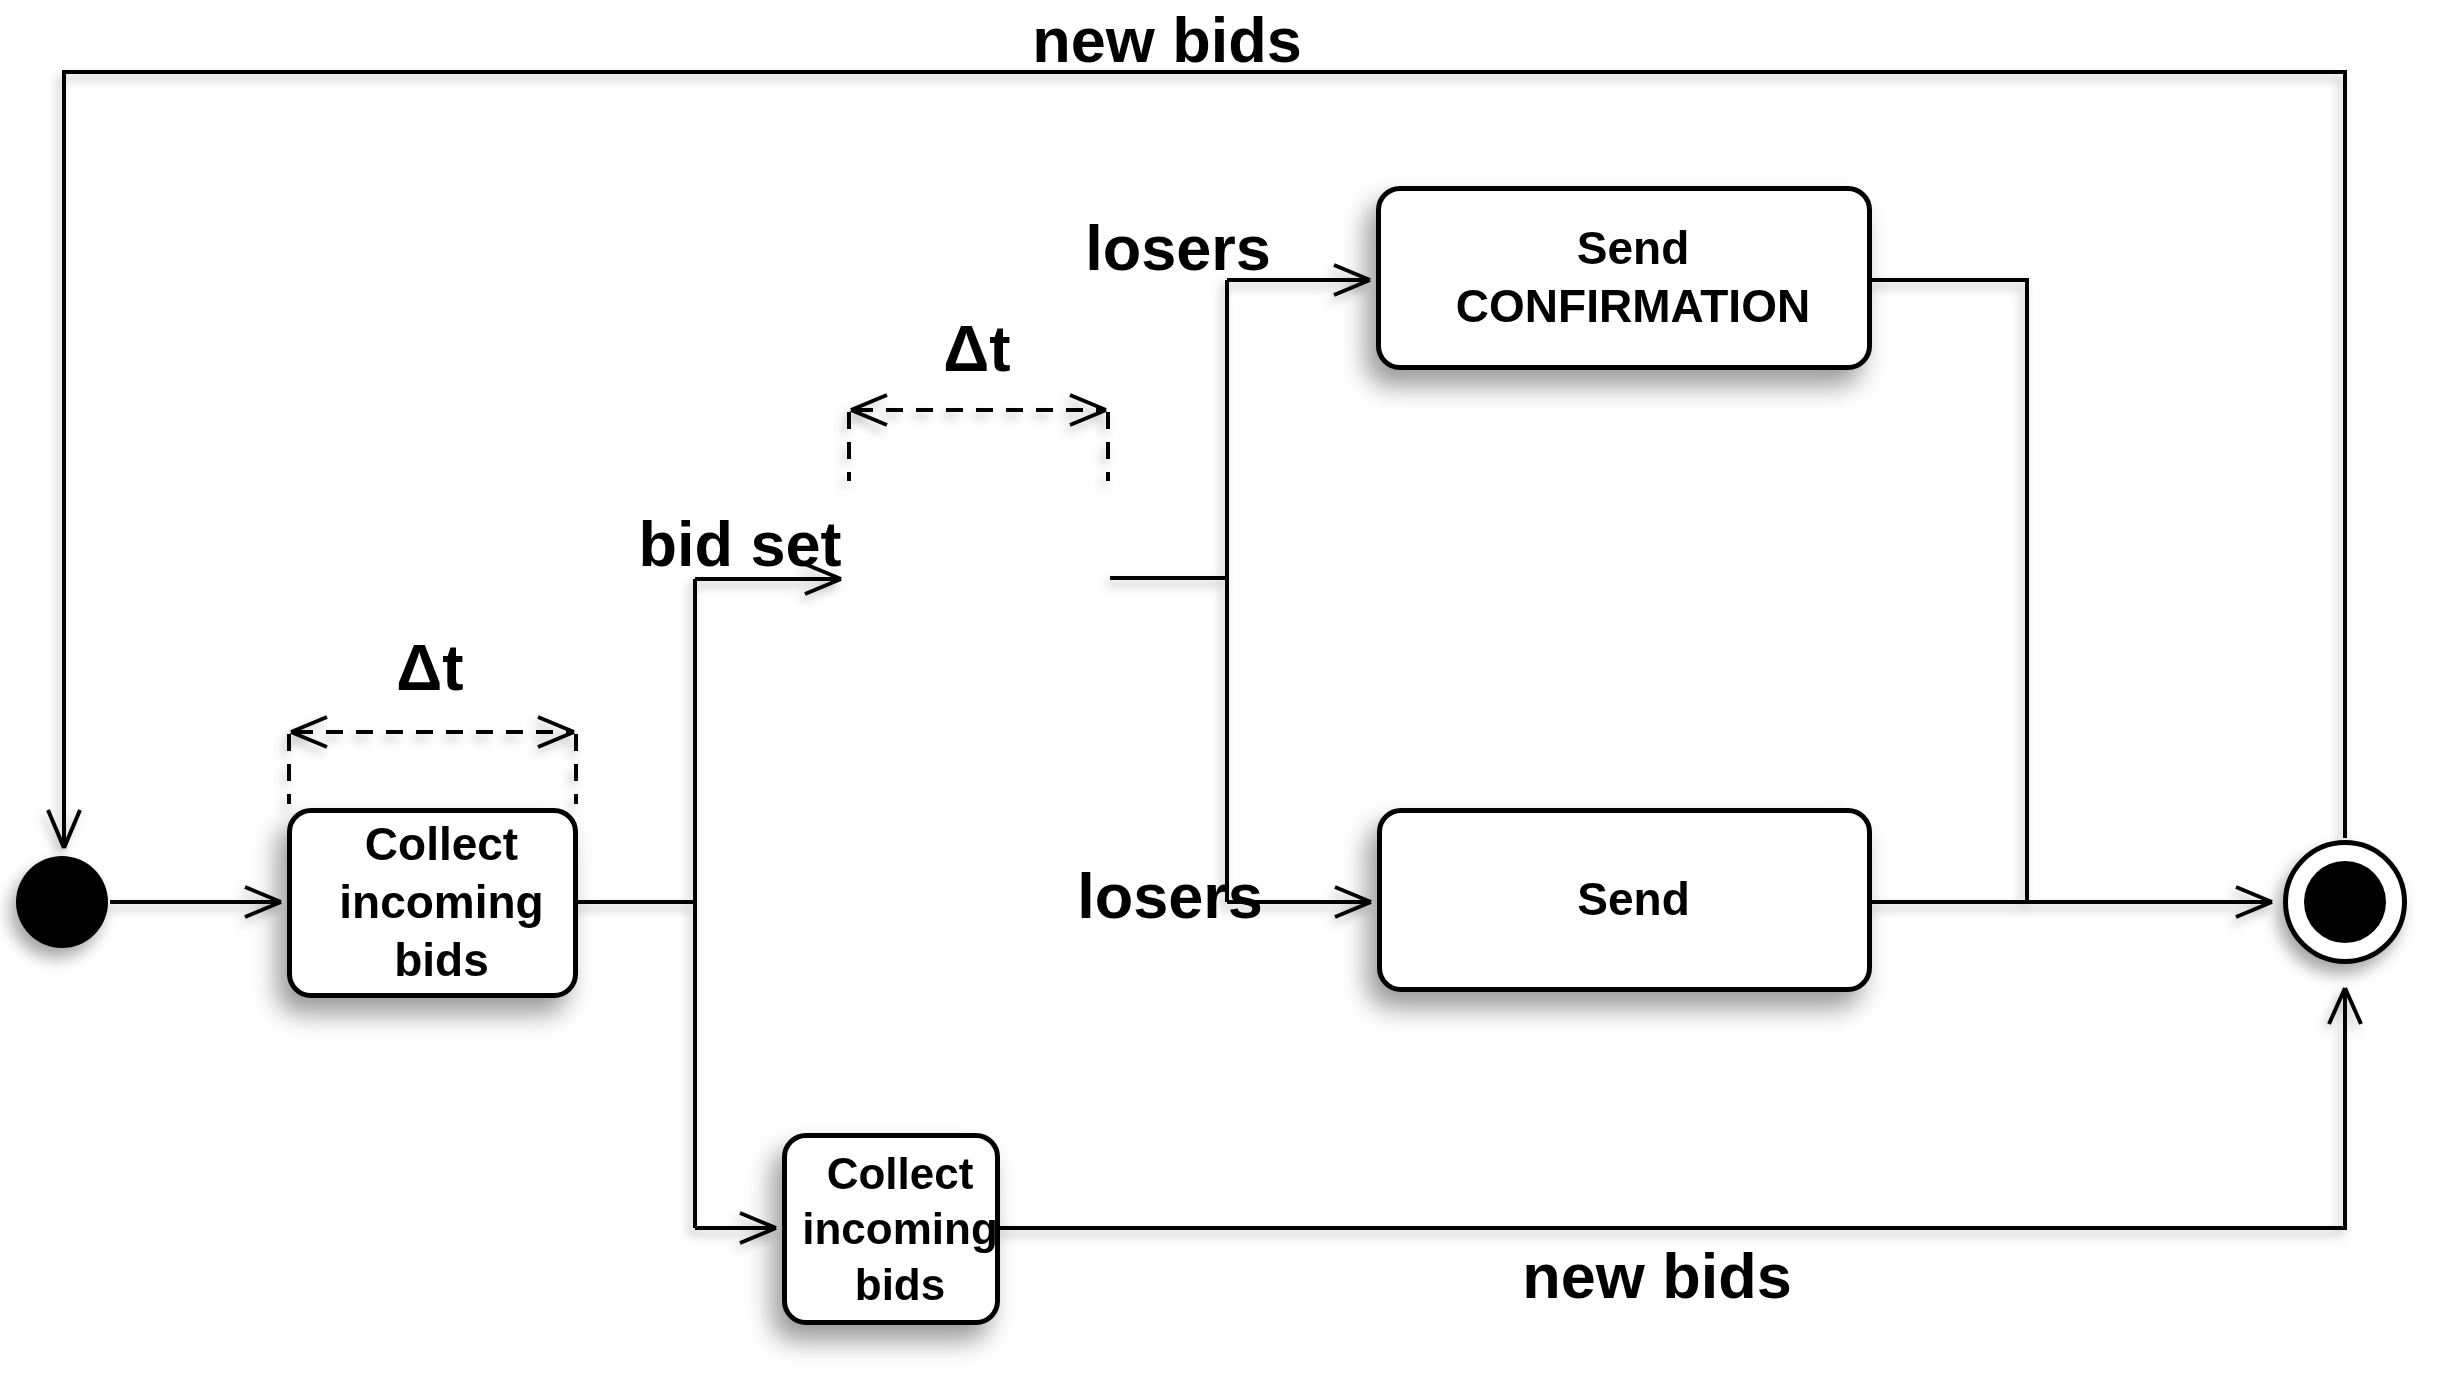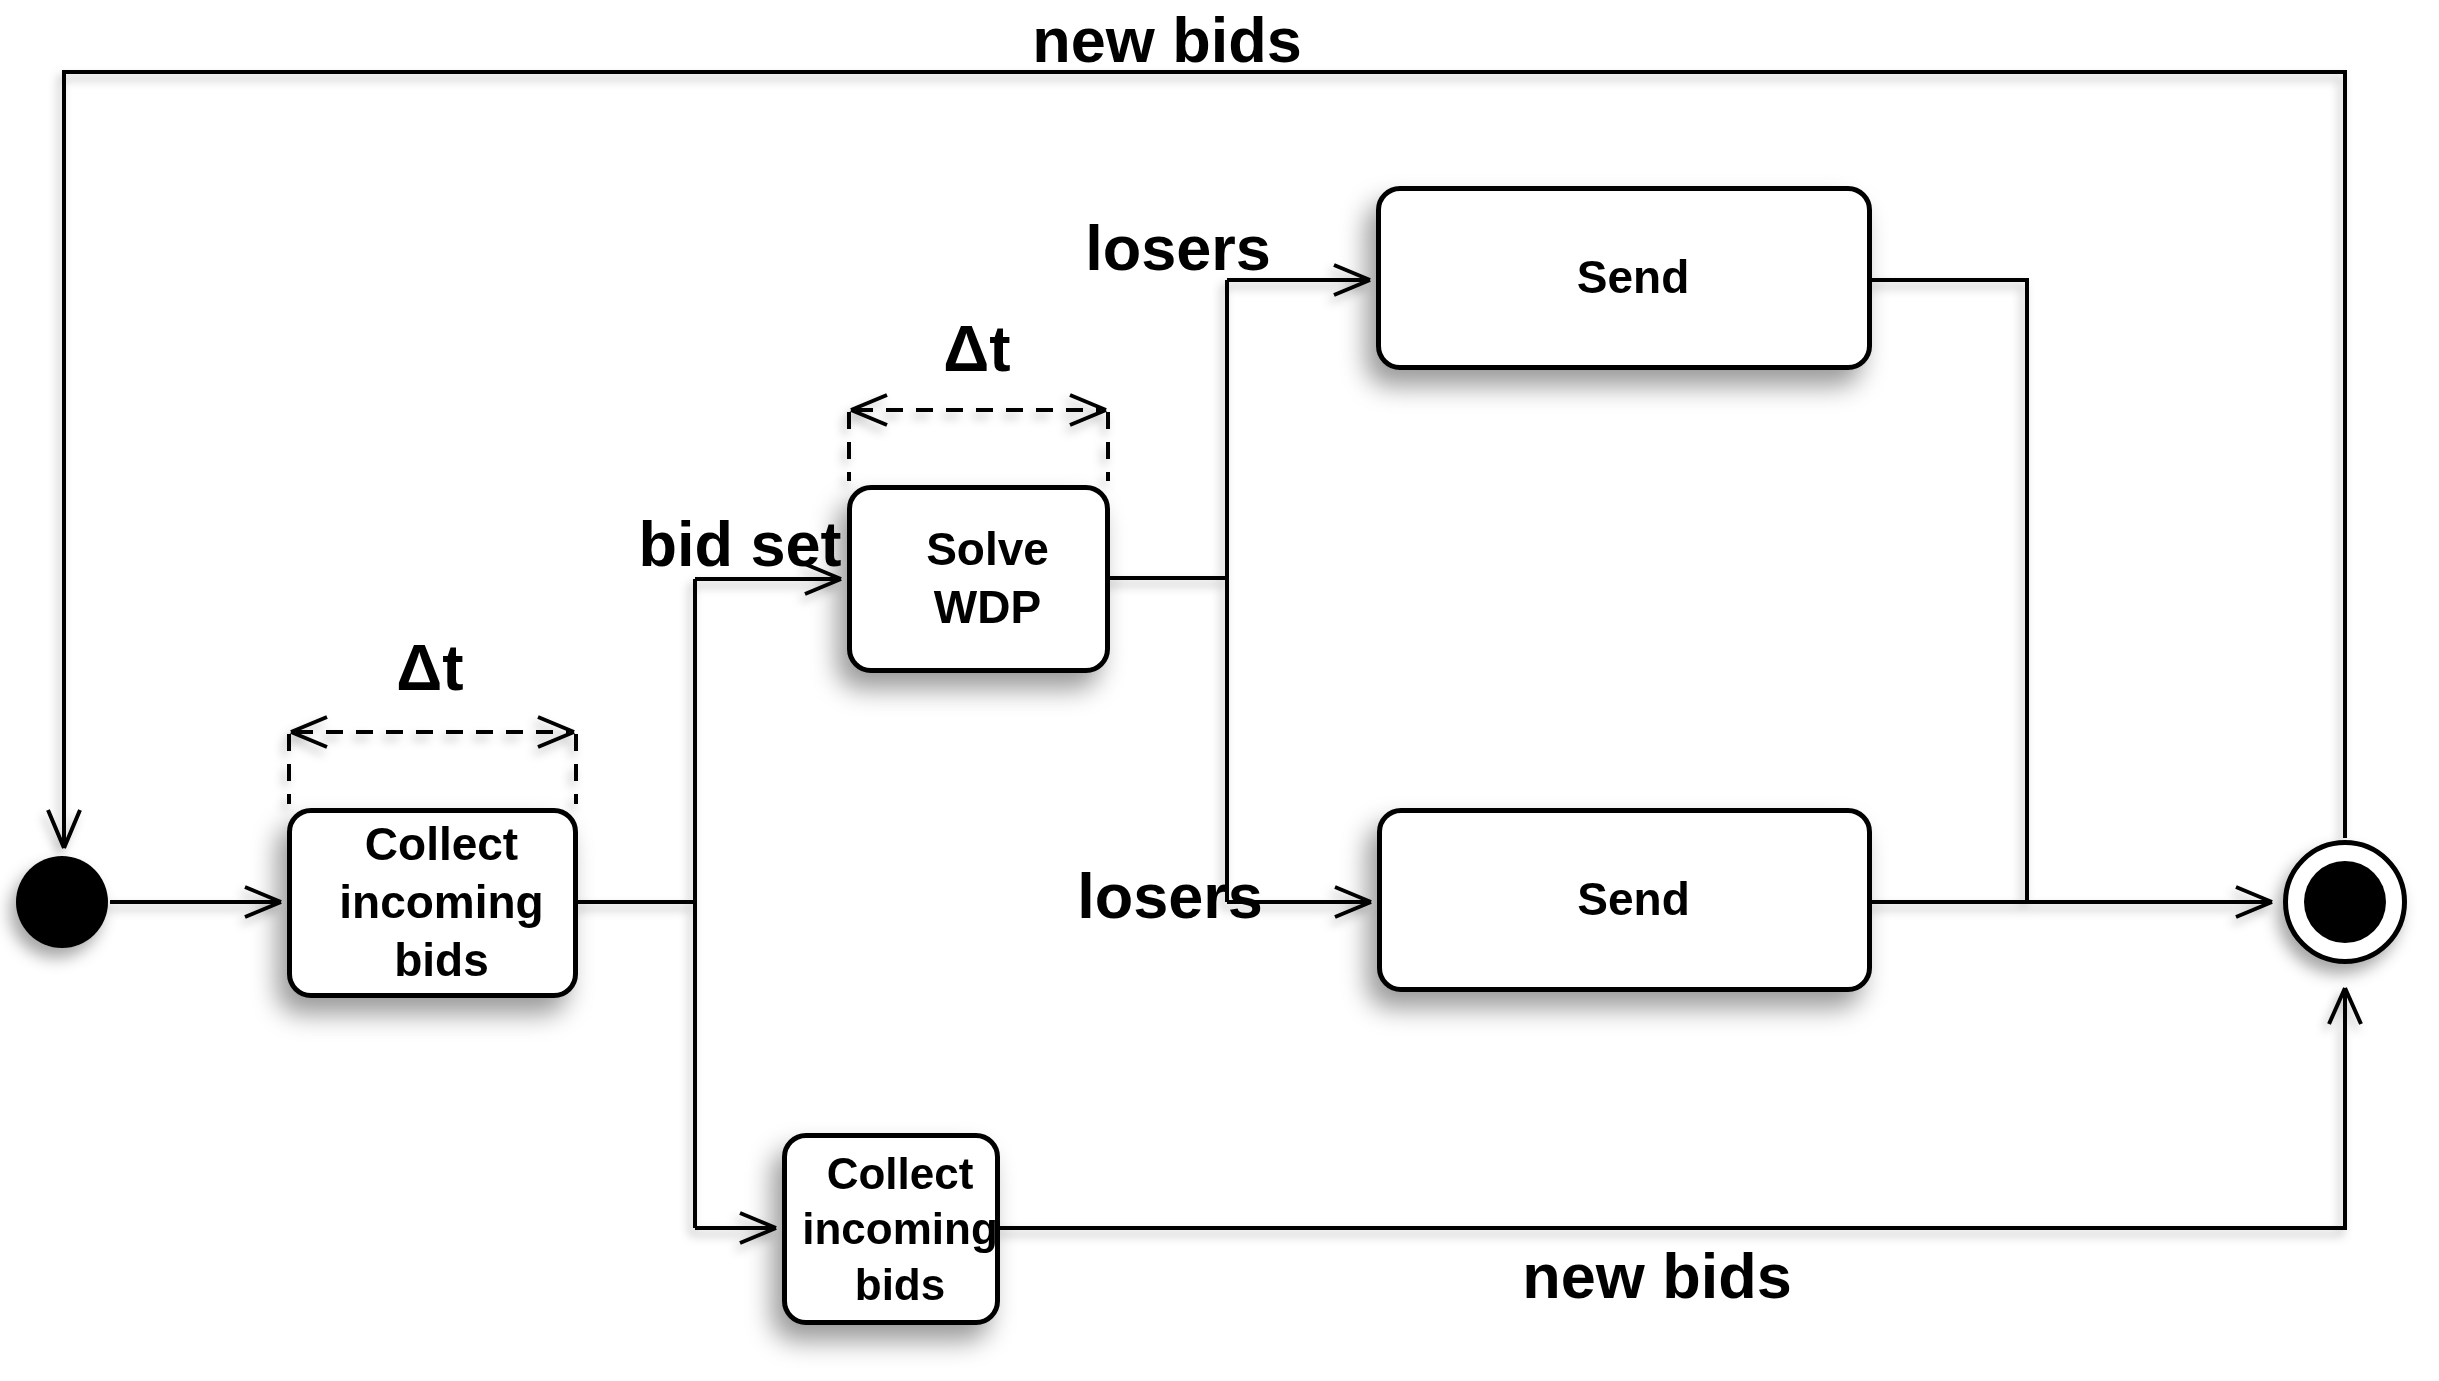--- a/index.html
+++ b/index.html
@@ -153,27 +153,24 @@
   <div class="final-state">
     <div class="final-core"></div>
   </div>
 
   <div class="activity-box" style="left:287px; top:808px; width:291px; height:190px;">
     <span>Collect</span>
     <span>incoming</span>
     <span>bids</span>
   </div>
 
-  <div class="activity-box" style="left:847px; top:485px; width:263px; height:188px;">
-    <span>Solve</span>
-    <span>WDP</span>
-  </div>
 
   <div class="activity-box" style="left:1376px; top:186px; width:496px; height:184px;">
     <span>Send</span>
+    <span>CONFIRMATION</span>
   </div>
 
   <div class="activity-box" style="left:1377px; top:808px; width:495px; height:184px;">
     <span>Send</span>
   </div>
 
   <div class="activity-box" style="left:782px; top:1133px; width:218px; height:192px; font-size:44px;">
     <span>Collect</span>
     <span>incoming</span>
     <span>bids</span>

